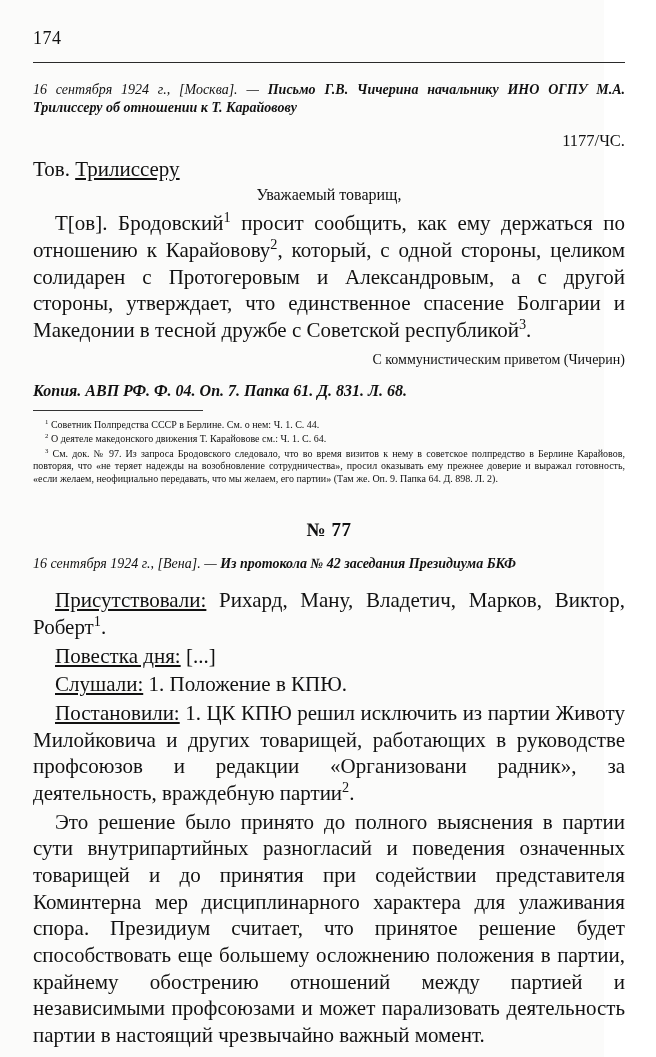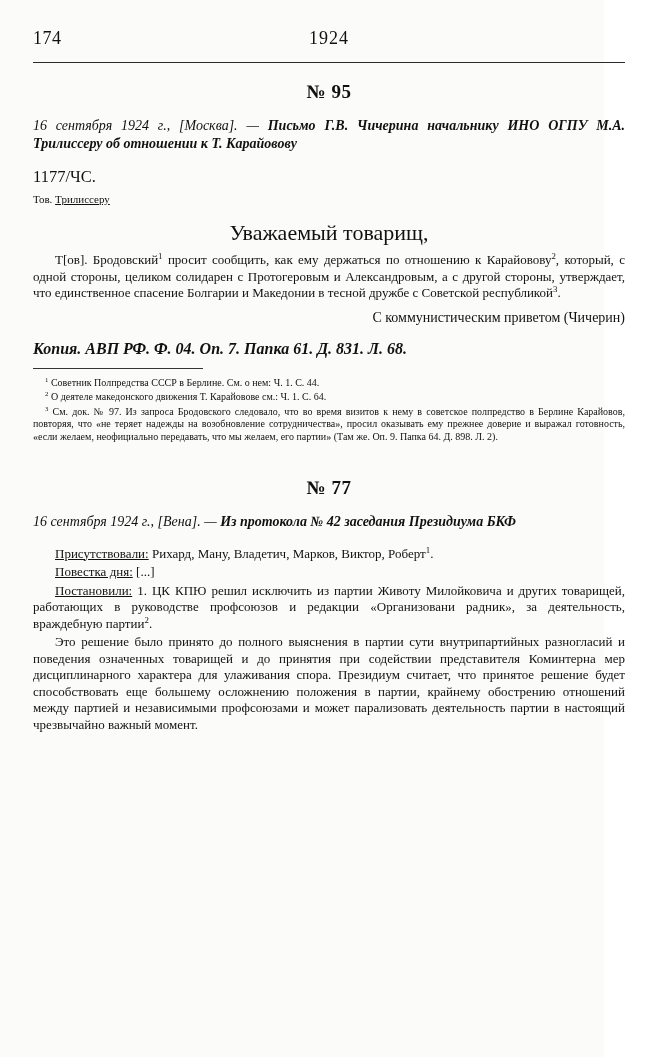--- a/index.html
+++ b/index.html
@@ -67,37 +67,37 @@
     line-height: 1.3;
     text-align: justify;
     margin-bottom: 14px;
   }
   .headnote b {
     font-style: italic;
     font-weight: bold;
   }
   .line-two-col {
     display: flex;
-    justify-content: flex-start;
+    justify-content: flex-end;
     align-items: baseline;
     font-size: 16.5px;
     margin-bottom: 6px;
   }
   .u { text-decoration: underline; }
   .addressee {
-    font-size: 11px;
-    margin-bottom: 15px;
+    font-size: 21px;
+    margin-bottom: 4px;
   }
   .salut {
     text-align: center;
-    font-size: 22px;
+    font-size: 16px;
     margin: 2px 0 6px 0;
   }
   p.body {
-    font-size: 13px;
+    font-size: 21px;
     line-height: 1.27;
     text-align: justify;
     margin: 0 0 4px 0;
     text-indent: 22px;
   }
   .signoff {
     font-size: 14px;
     text-align: right;
     margin: 8px 0 14px 0;
   }
@@ -131,26 +131,24 @@
 </style>
 </head>
 <body>
 
 <div class="page">
 
   <div class="content">
 
     <div class="runhead">
       <span class="folio">174</span>
-      <span class="year">1924</span>
     </div>
     <div class="rule"></div>
 
     <div>
-      <div class="docnum">№ 95</div>
 
       <div class="headnote">
         <span>16 сентября 1924 г., [Москва]. — </span><b>Письмо Г.В. Чичерина начальнику ИНО ОГПУ М.А. Трилиссеру об отношении к Т. Карайовову</b>
       </div>
 
       <div class="line-two-col">
         <span>1177/ЧС.</span>
       </div>
 
       <div class="addressee">
@@ -179,20 +177,21 @@
       <div class="docnum">№ 77</div>
 
       <div class="headnote">
         <span>16 сентября 1924 г., [Вена]. — </span><b>Из протокола № 42 заседания Президиума БКФ</b>
       </div>
 
       <p class="body"><span class="u">Присутствовали:</span><span> Рихард, Ману, Владетич, Марков, Виктор, Роберт<sup>1</sup>.</span></p>
 
       <p class="body"><span class="u">Повестка дня:</span><span> [...]</span></p>
 
+      <p class="body"><span class="u">Слушали:</span><span> 1. Положение в КПЮ.</span></p>
 
       <p class="body"><span class="u">Постановили:</span><span> 1. ЦК КПЮ решил исключить из партии Животу Милойковича и других товарищей, работающих в руководстве профсоюзов и редакции «Организовани радник», за деятельность, враждебную партии<sup>2</sup>.</span></p>
 
       <p class="body">Это решение было принято до полного выяснения в партии сути внутрипартийных разногласий и поведения означенных товарищей и до принятия при содействии представителя Коминтерна мер дисциплинарного характера для улаживания спора. Президиум считает, что принятое решение будет способствовать еще большему осложнению положения в партии, крайнему обострению отношений между партией и независимыми профсоюзами и может парализовать деятельность партии в настоящий чрезвычайно важный момент.</p>
     </div>
 
   </div>
 </div>
 
 </body></html>

